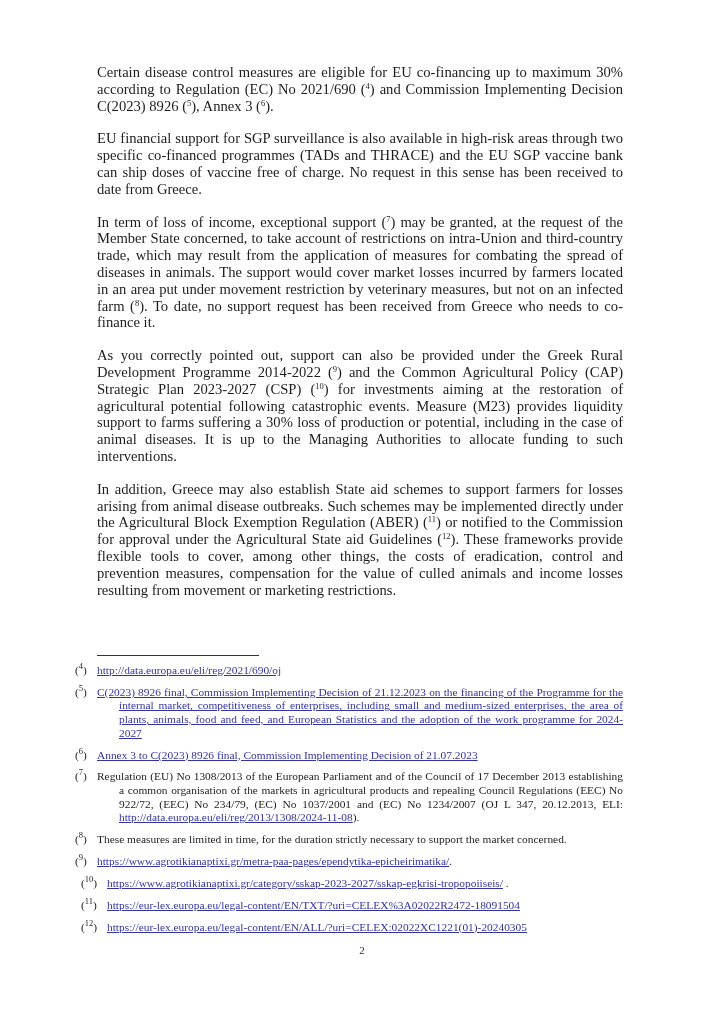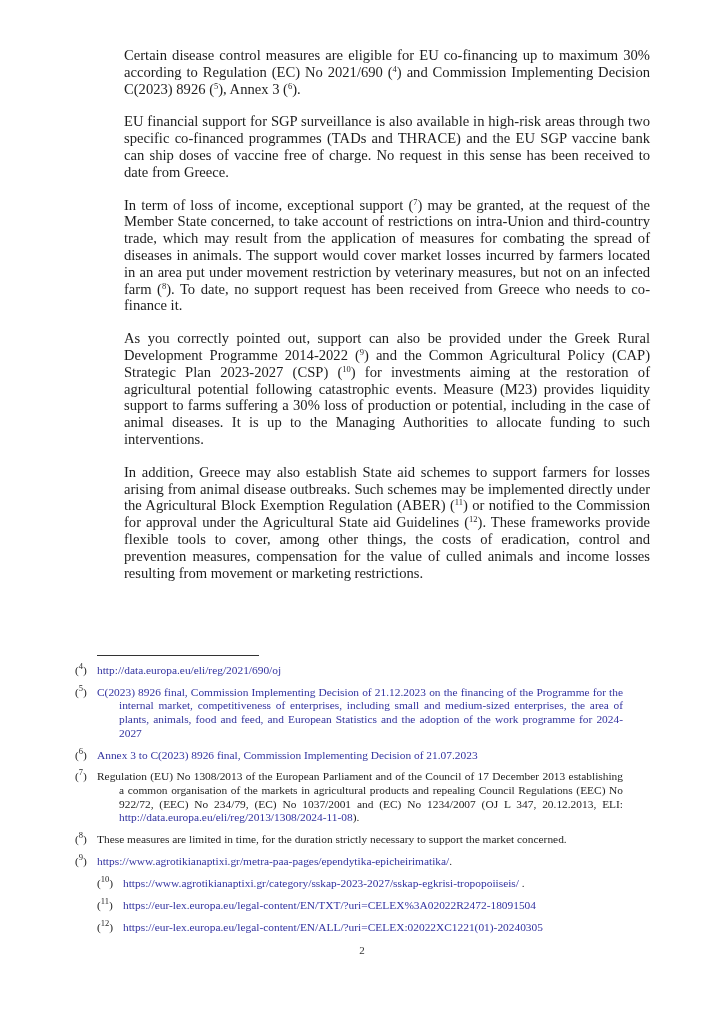--- a/index.html
+++ b/index.html
@@ -1,26 +1,26 @@
 <!DOCTYPE html>
 <html><head>
 <meta charset="utf-8">
 <style>
   html, body { margin: 0; padding: 0; background: #ffffff; }
   body { width: 724px; height: 1024px; position: relative; overflow: hidden;
          font-family: "Liberation Serif", serif; color: #1d1d1d; }
-  .page { position: absolute; left: 97px; top: 47px; width: 526px; margin-left: 27px; }
+  .page { position: absolute; left: 97px; top: 64px; width: 526px; }
   .para { font-size: 14.6px; line-height: 16.8px; text-align: justify; margin: 0 0 16px 0; }
   sup { font-size: 8.5px; line-height: 0; vertical-align: 5px; }
   .fn-sep { position: absolute; left: 97px; top: 655px; width: 162px; height: 0; border-top: 1.2px solid #333; }
   .footnotes { position: absolute; left: 97px; top: 664px; width: 526px; font-size: 11.4px; line-height: 13.6px; }
   .fn { margin: 0 0 8.3px 0; text-align: justify; padding-left: 22px; text-indent: -22px; }
   .fn .num { display: inline-block; }
-  .fn.indent-wide { padding-left: 20px; text-indent: -26px; margin-left: 32px; }
-  a.link { color: #3333a0; }
+  .fn.indent-wide { padding-left: 36px; text-indent: -26px; }
+  a.link { color: #3333a0; text-decoration: underline; }
   .page-num { position: absolute; top: 944px; left: 0; width: 724px; text-align: center; font-size: 11px; color: #333; }
 </style>
 </head>
 <body>
 
 <div class="page" id="body">
     <p class="para"><span>Certain disease control measures are eligible for EU co-financing up to maximum 30% according to Regulation (EC) No 2021/690 (</span><sup>4</sup><span>) and Commission Implementing Decision C(2023) 8926 (</span><sup>5</sup><span>), Annex 3 (</span><sup>6</sup><span>).</span></p>
     <p class="para"><span>EU financial support for SGP surveillance is also available in high-risk areas through two specific co-financed programmes (TADs and THRACE) and the EU SGP vaccine bank can ship doses of vaccine free of charge. No request in this sense has been received to date from Greece.</span></p>
     <p class="para"><span>In term of loss of income, exceptional support (</span><sup>7</sup><span>) may be granted, at the request of the Member State concerned, to take account of restrictions on intra-Union and third-country trade, which may result from the application of measures for combating the spread of diseases in animals. The support would cover market losses incurred by farmers located in an area put under movement restriction by veterinary measures, but not on an infected farm (</span><sup>8</sup><span>). To date, no support request has been received from Greece who needs to co-finance it.</span></p>
     <p class="para"><span>As you correctly pointed out, support can also be provided under the Greek Rural Development Programme 2014-2022 (</span><sup>9</sup><span>) and the Common Agricultural Policy (CAP) Strategic Plan 2023-2027 (CSP) (</span><sup>10</sup><span>) for investments aiming at the restoration of agricultural potential following catastrophic events. Measure (M23) provides liquidity support to farms suffering a 30% loss of production or potential, including in the case of animal diseases. It is up to the Managing Authorities to allocate funding to such interventions.</span></p>

